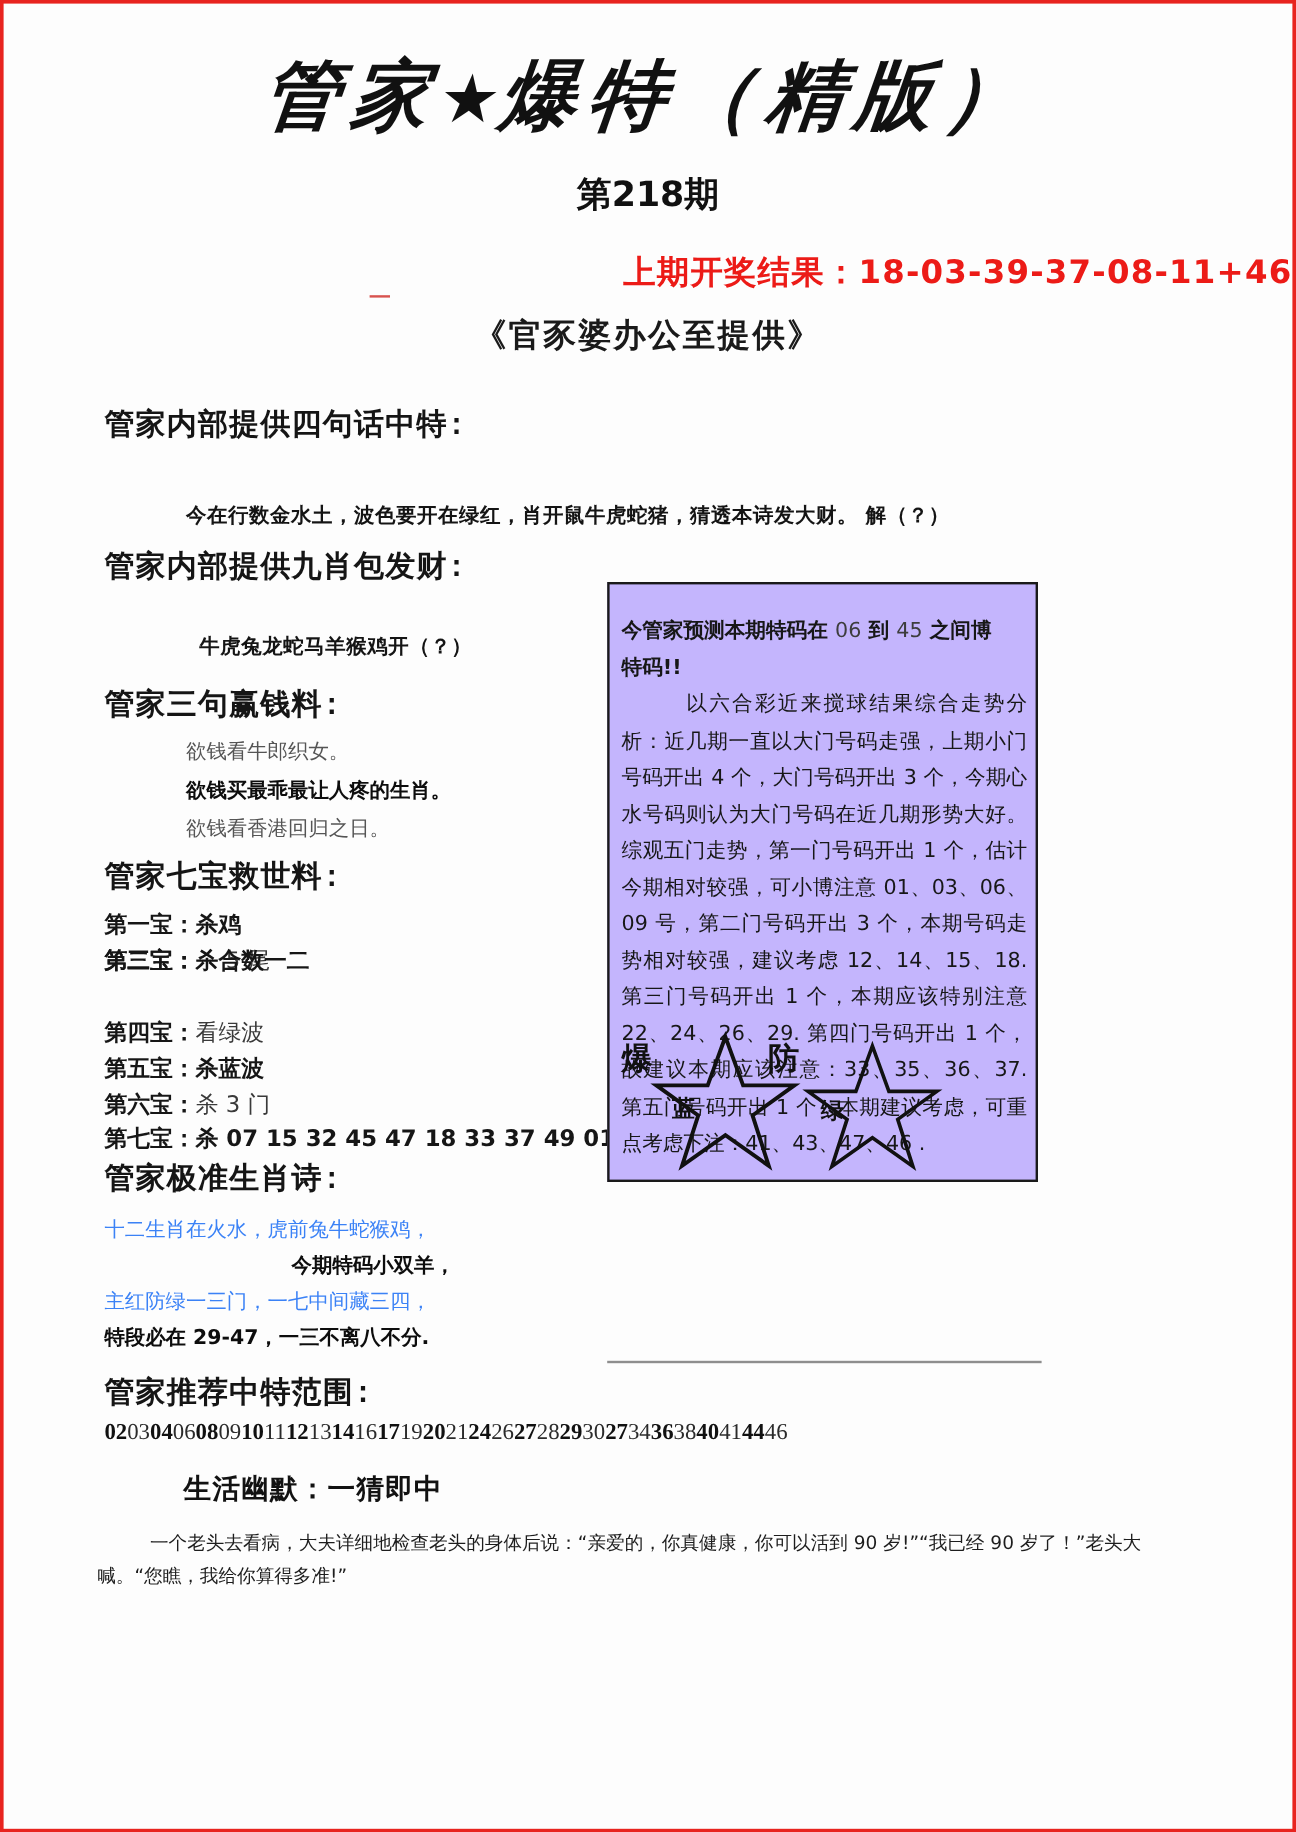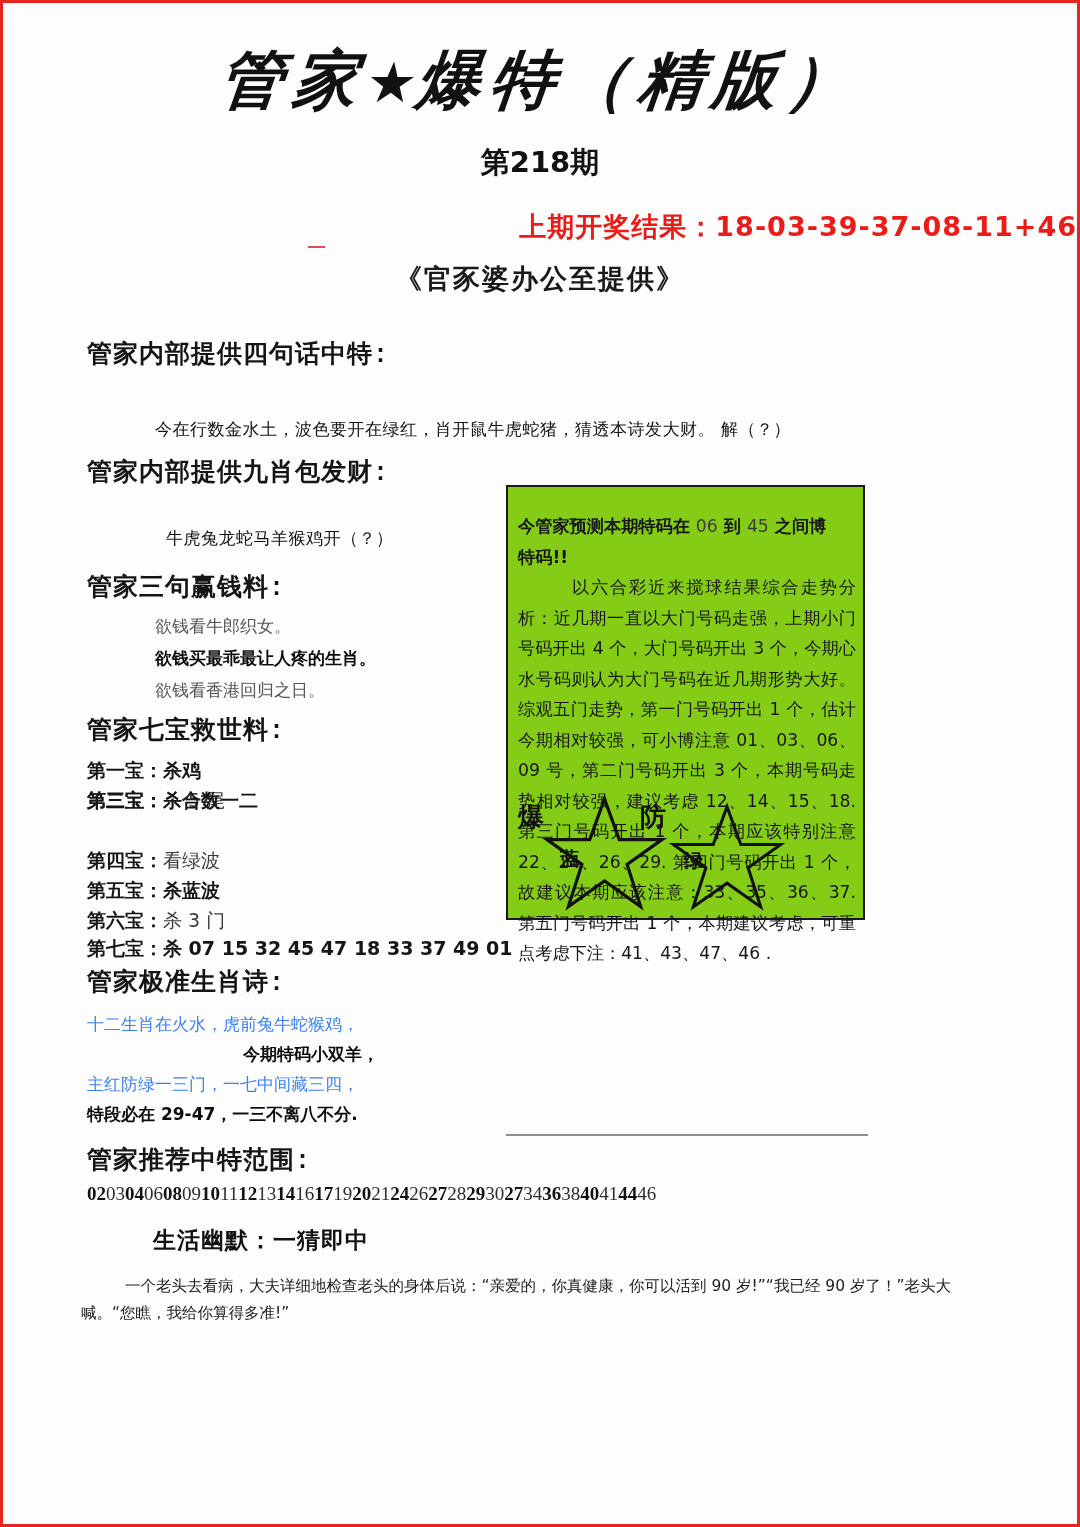--- a/index.html
+++ b/index.html
@@ -95,21 +95,21 @@
     font-size: 17px;
     color: #3b82f6;
     white-space: nowrap;
   }
   .bold { font-weight: bold; color: #0d0d0d; }
   .faint { color: #555; }
 
   .poem-line {
     position: absolute;
     font-family: "DejaVu Sans", sans-serif;
-    font-weight: normal;
+    font-weight: bold;
     font-size: 17px;
     letter-spacing: 0.5px;
     color: #141414;
     white-space: nowrap;
   }
 
   .treasure-row {
     position: absolute;
     font-family: "DejaVu Sans", sans-serif;
     font-size: 19px;
@@ -155,23 +155,23 @@
     color: #1d1d1d;
     text-indent: 44px;
   }
 
   
   #analysis-box {
     position: absolute;
     left: 503px;
     top: 482px;
     width: 359px;
-    height: 435px;
+    height: 500px;
     border: 2px solid #1a1a1a;
-    background: #84cc16;
+    background: #c4b5fd;
     box-sizing: border-box;
   }
   #analysis-text {
     position: absolute;
     left: 10px;
     top: 24px;
     width: 338px;
     font-family: "DejaVu Sans", sans-serif;
     font-size: 17.2px;
     line-height: 30.5px;

